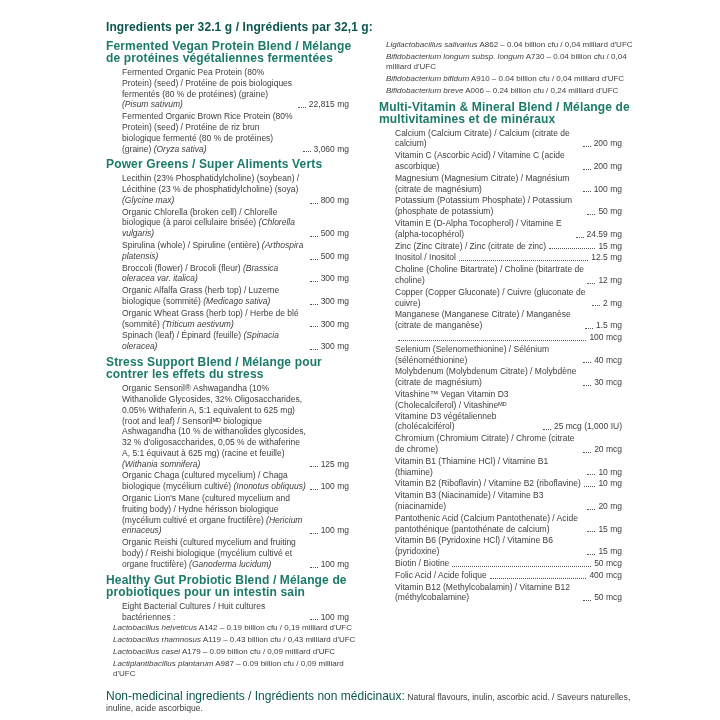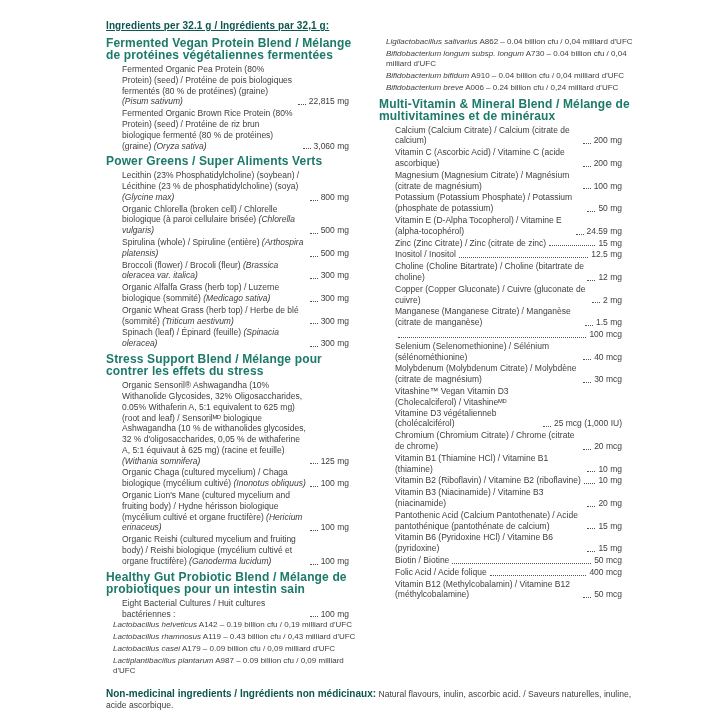--- a/index.html
+++ b/index.html
@@ -2,33 +2,33 @@
 <html><head>
 <meta charset="utf-8">
 <style>
   html,body{margin:0;padding:0;}
   body{
     width:720px;height:720px;background:#ffffff;position:relative;overflow:hidden;
     font-family:"Liberation Sans","DejaVu Sans",sans-serif;color:#404040;
     -webkit-font-smoothing:antialiased;
   }
   .sheet{position:absolute;top:20px;left:106px;width:532px;}
-  .page-title{font-size:10px;font-weight:bold;color:#0c5650;margin:0 0 6px 0;letter-spacing:.1px;text-decoration:underline;}
+  .page-title{font-size:12px;font-weight:bold;color:#0c5650;margin:0 0 6px 0;letter-spacing:.1px;}
   .cols{display:flex;gap:14px;align-items:flex-start;}
   .col{width:259px;flex:0 0 259px;}
   .sec{font-size:12px;line-height:12.3px;font-weight:bold;color:#1c7a6b;margin:4px 0 2.5px;letter-spacing:.15px;}
   .col .sec:first-child{margin-top:0;}
   .item{display:flex;font-size:8.5px;line-height:10.8px;margin:0 16px 1px;}
   .txt{flex:0 1 auto;}
   .it{font-style:italic;}
   .dots{flex:1 1 auto;min-width:8px;border-bottom:1.6px dotted #555;margin:0 3px 2px 3px;align-self:flex-end;}
   .amt{white-space:nowrap;align-self:flex-end;}
   .strain{font-size:8px;line-height:10.4px;margin:0 0 1.5px 7px;}
   .footer{margin:10px 0 0;font-size:8.6px;line-height:11px;max-width:532px;}
-  .footer .flabel{font-weight:bold;color:#0c5650;font-size:10px;}
+  .footer .flabel{font-weight:normal;color:#0c5650;font-size:12px;}
   .badges{display:flex;gap:36px;margin:13px 0 0 -7px;}
   .badge{display:flex;align-items:center;background:#8fd5cc;border-radius:22px;padding:4px 16px 4px 5px;height:36px;}
   .badge-circle{width:34px;height:34px;flex:0 0 34px;}
   .badge-text{margin-left:8px;text-align:center;color:#0e4f49;font-weight:bold;font-size:7.5px;letter-spacing:.35px;line-height:1;white-space:nowrap;}
   .badge-divider{height:1.4px;background:#0e4f49;margin:2.5px 0;}
 </style>
 </head>
 <body>
 
 <div class="sheet">

